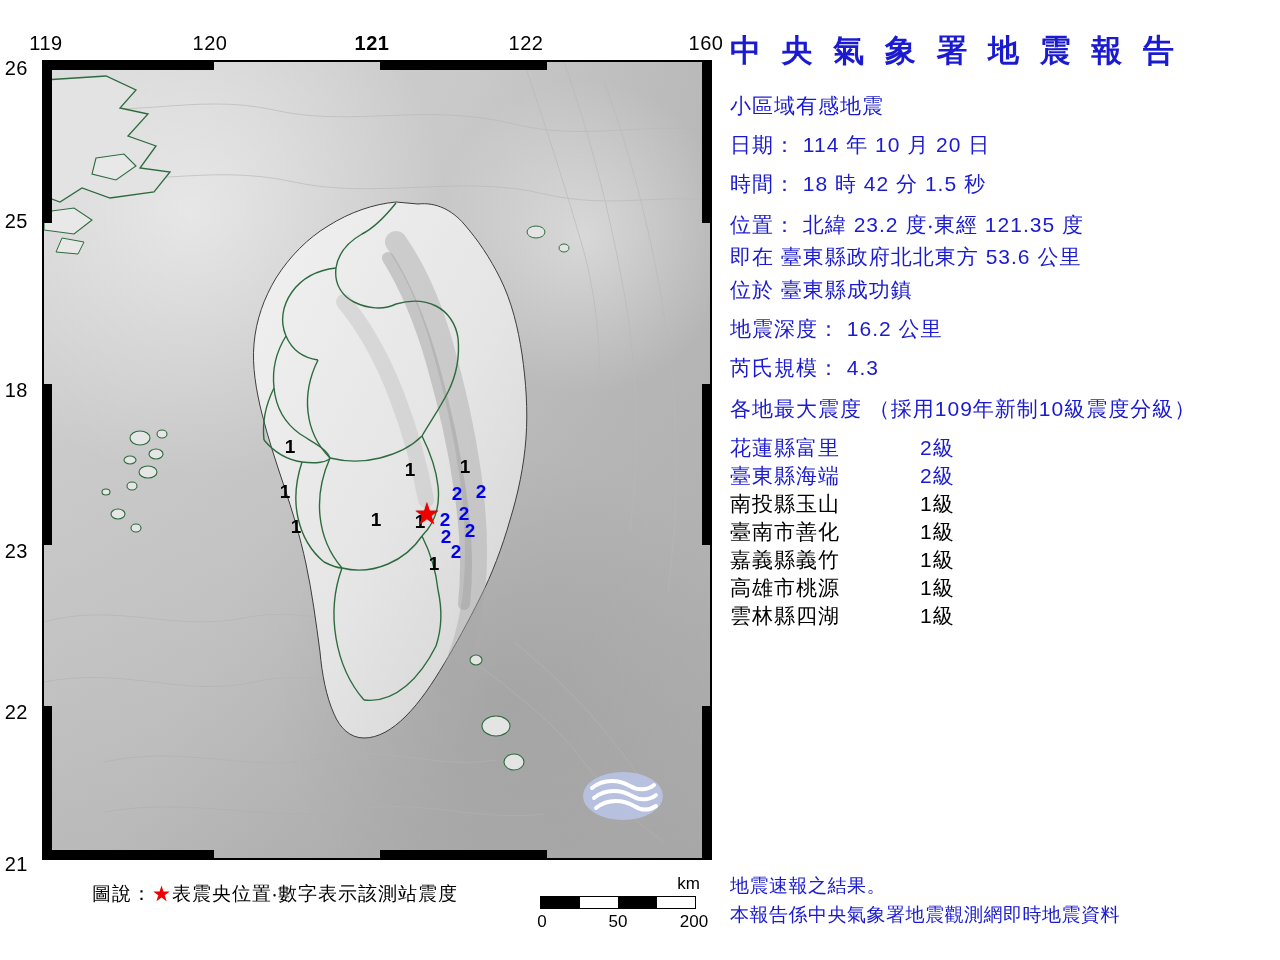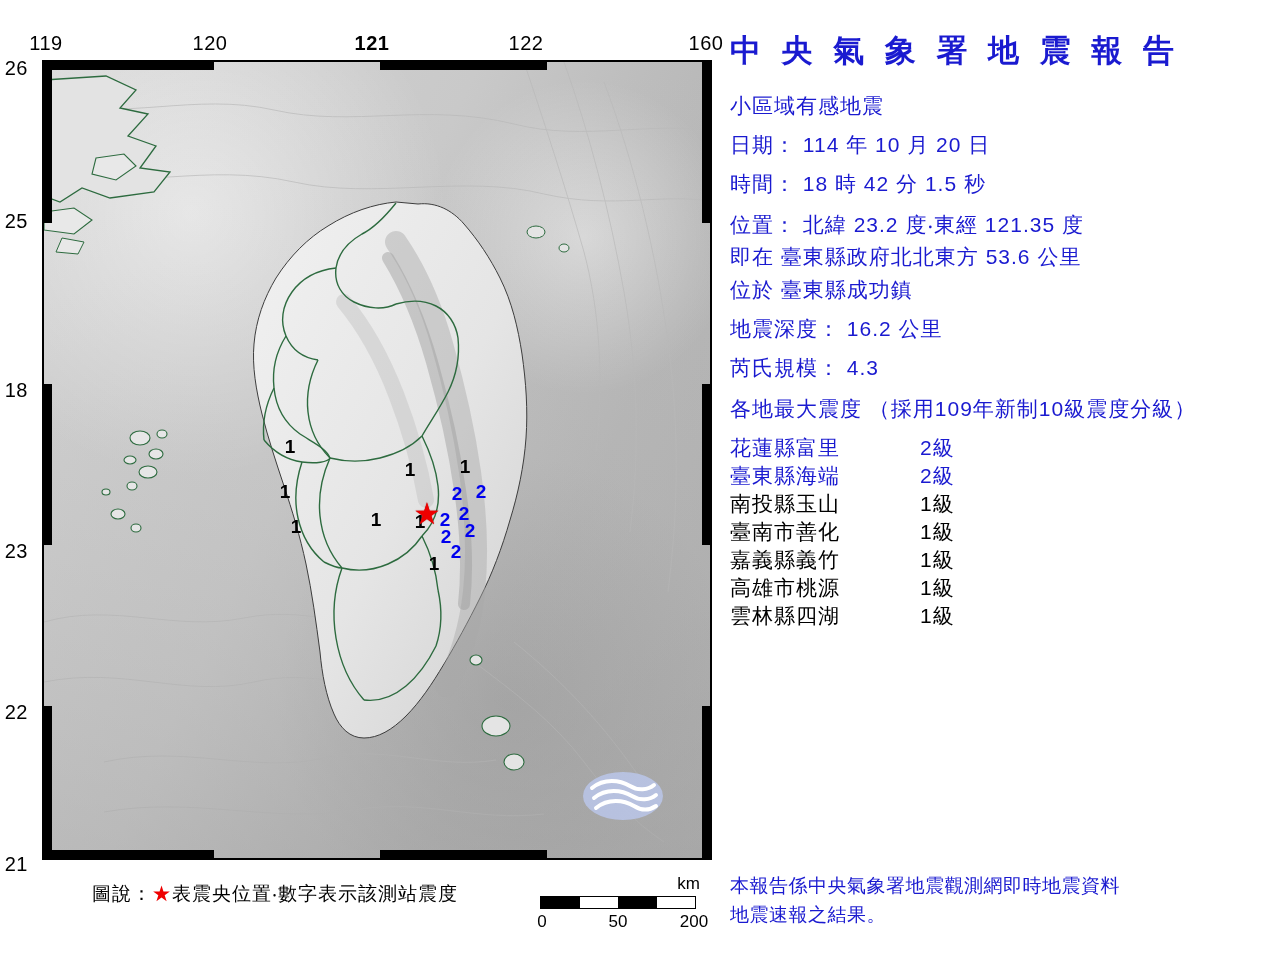--- a/index.html
+++ b/index.html
@@ -470,17 +470,17 @@
         <span class="place">高雄市桃源</span>
         <span class="lvl">1級</span>
       </div>
       <div class="int-row">
         <span class="place">雲林縣四湖</span>
         <span class="lvl">1級</span>
       </div>
     </div>
 
     <div id="footnote">
+      <div>地震速報之結果。</div>
       <div>本報告係中央氣象署地震觀測網即時地震資料</div>
-      <div>地震速報之結果。</div>
     </div>
   </div>
 </div>
 
 </body></html>

